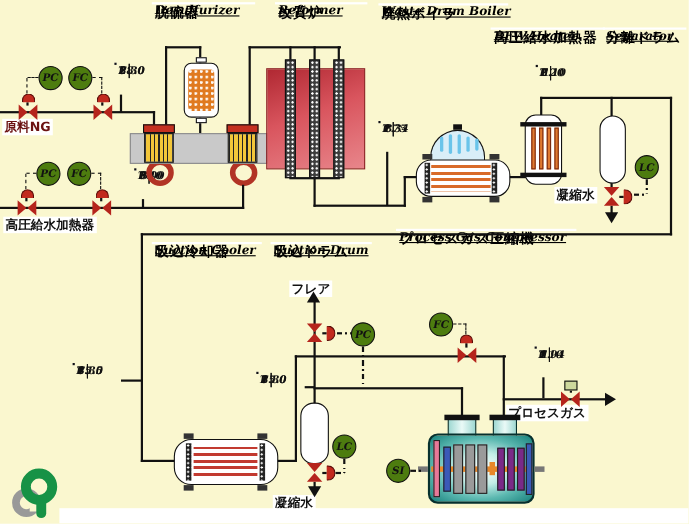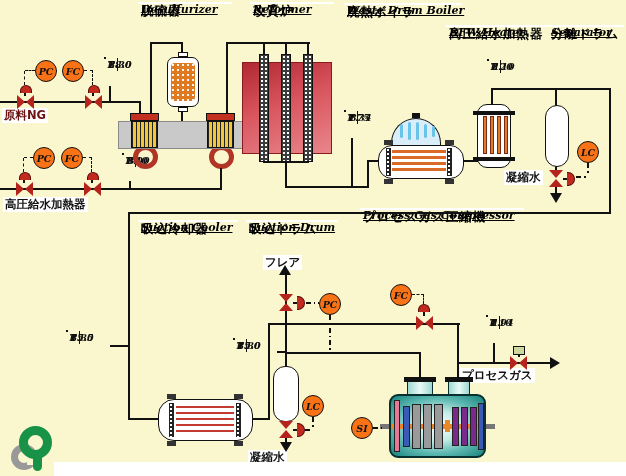--- a/index.html
+++ b/index.html
@@ -13,21 +13,21 @@
   
   .sl{background:#fff;font:bold 11.5px "DejaVu Sans",sans-serif;padding:0 2px;white-space:nowrap;color:#111}
   .sl.red{color:#6b1212}
   
   .pt{background:#fff;border:1px solid #111;display:flex;flex-direction:column;font:italic bold 9.5px "DejaVu Serif",serif;color:#111}
   .pt .r{position:static;display:flex;border-bottom:1px solid #111}
   .pt .r:last-child{border-bottom:none}
   .pt .k{position:static;width:13px;border-right:1px solid #111;text-align:center;line-height:13px}
   .pt .v{position:static;width:30px;text-align:center;line-height:13px}
   
-  .circ{width:22px;height:22px;border:1.5px solid #111;border-radius:50%;background:#f97316;display:flex;align-items:center;justify-content:center;font:italic bold 9.5px "DejaVu Serif",serif;color:#111;z-index:6}
+  .circ{width:22px;height:22px;border:1.5px solid #111;border-radius:50%;background:#4d7c0f;display:flex;align-items:center;justify-content:center;font:italic bold 9.5px "DejaVu Serif",serif;color:#111;z-index:6}
   
   .p{background:#111;z-index:2}
   .dsh-h{border-top:1.5px dashed #111;height:0;z-index:5}
   .dsh-v{border-left:1.5px dashed #111;width:0;z-index:5}
   .dd-h{height:1.5px;background:repeating-linear-gradient(90deg,#111 0 5px,transparent 5px 8px,#111 8px 9.5px,transparent 9.5px 12.5px);z-index:5}
   .dd-v{width:1.5px;background:repeating-linear-gradient(180deg,#111 0 5px,transparent 5px 8px,#111 8px 9.5px,transparent 9.5px 12.5px);z-index:5}
   
   .vh{width:17px;height:14px;z-index:4}
   .vh i{position:absolute;top:0;width:0;height:0;border-top:7px solid transparent;border-bottom:7px solid transparent}
   .vh i.l{left:0;border-left:8.5px solid #b5241c}

